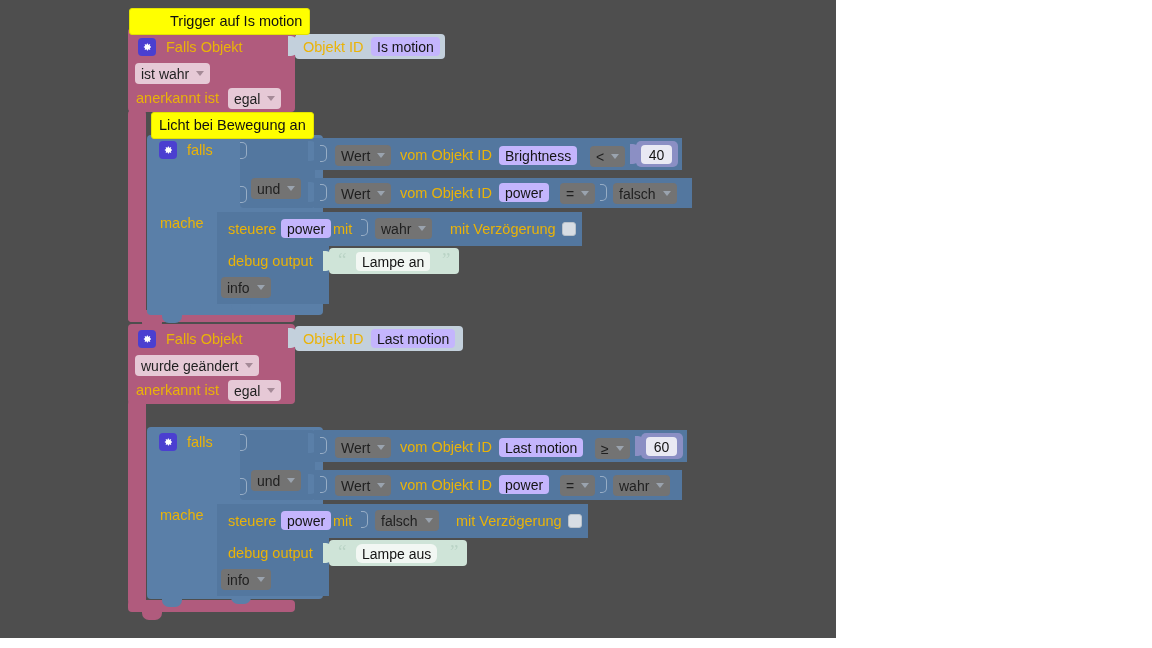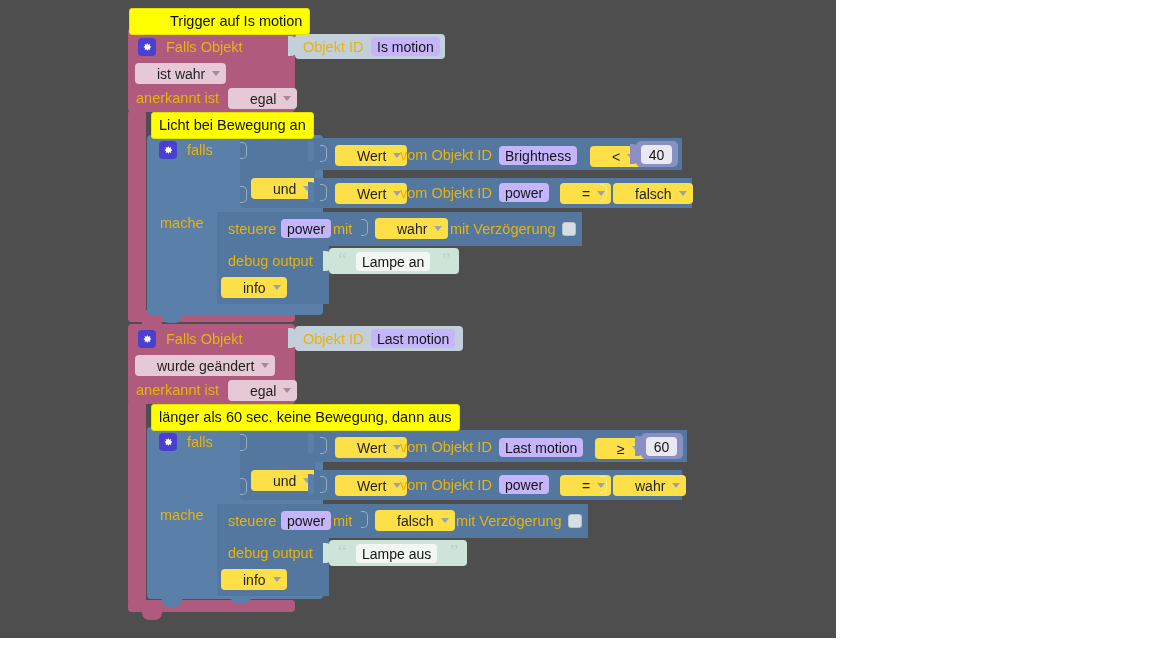--- a/index.html
+++ b/index.html
@@ -72,26 +72,26 @@
     justify-content: center;
     height: 19px;
     padding: 0 6px;
     border-radius: 4px;
     font-size: 14px;
     color: #1c1c1c;
     white-space: nowrap;
     background: #f1f1f1;
   }
   .chip-pink  { background: #e6c9d6; color: #1f1f1f; }
-  .chip-blue  { background: #fde047; color: #1f1f1f; }
+  .chip-blue  { background: #737373; color: #1f1f1f; }
   .chip-white { background: #c4b5fd; color: #141414; }
   .chip-mint  { background: #f2f7f3; color: #141414; }
   .chip-num   { background: #e9e9f3; color: #141414; }
 
-  .chip .cap { padding-right: 2px; margin-left: 16px; }
+  .chip .cap { padding-right: 2px; }
   .caret {
     display: inline-block;
     width: 0; height: 0;
     margin-left: 5px;
     border-left: 4px solid transparent;
     border-right: 4px solid transparent;
     border-top: 5px solid #8d8d97;
   }
   .chip-pink .caret { border-top-color: #a58a97; }
   .chip-blue .caret { border-top-color: #9aa3ae; }
@@ -383,24 +383,23 @@
       <i class="caret"></i>
     </div>
     <div class="lbl" style="left:456px; top:514px;">mit Verzögerung</div>
     <div class="cbox" style="left:568px; top:514px;"></div>
 
     <div class="blk blue-dk" style="left:217px; top:538px; width:112px; height:58px;"></div>
     <div class="lbl" style="left:228px; top:546px;">debug output</div>
     <div class="plug plug-mint" style="left:323px; top:543px;"></div>
     <div class="blk mint" style="left:329px; top:540px; width:138px; height:26px;"></div>
     <span class="quote" style="left:338px; top:542px;">“</span>
-    <div class="chip chip-mint" style="left:356px; top:544px;">Lampe aus</div>
+    <div class="chip chip-mint" style="left:356px; top:544px;border-radius:6px;">Lampe aus</div>
     <span class="quote" style="left:450px; top:542px;">”</span>
     <div class="chip chip-blue" style="left:221px; top:569px; height:21px;">
       <span class="cap">info</span>
       <i class="caret"></i>
     </div>
     <div class="bump bump-blue" style="left:231px; top:596px;"></div>
 
-    <div class="comment" style="left:151px; top:404px;">länger als 60 sec. keine Bewegung, dann aus</div>
 
   </div>
 </div>
 
 </body></html>

